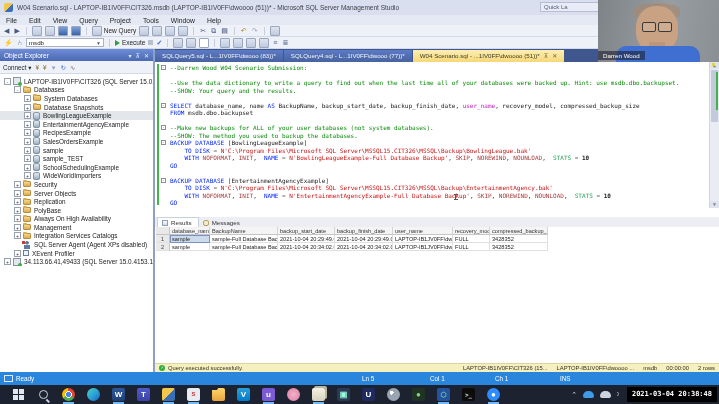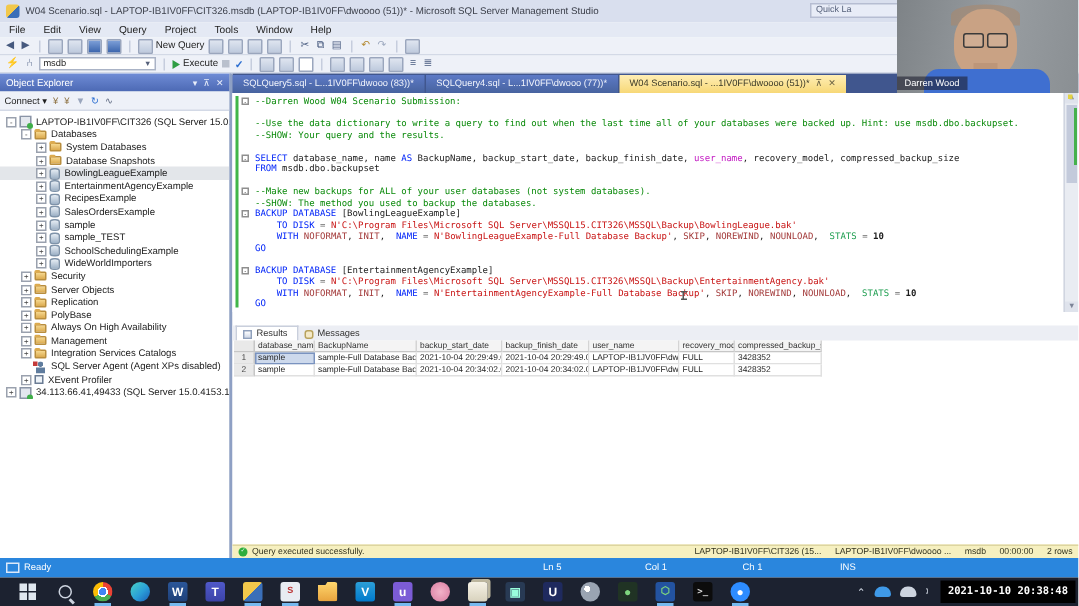--- a/index.html
+++ b/index.html
@@ -467,21 +467,21 @@
     <span class="ticon t-mouse"></span>
     <span class="ticon t-green">●</span>
     <span class="ticon t-puzzle active">⬡</span>
     <span class="ticon t-terminal">&gt;_</span>
     <span class="ticon t-zoomapp active">●</span>
     <div class="tray">
     <span>⌃</span>
     <span class="cloud blue"></span>
     <span class="cloud"></span>
     <span style="font-size:6px">🕽</span>
-    <span class="clock">2021-10-10 20:38:48</span>
+    <span class="clock">2021-03-04 20:38:48</span>
   </div>
 </div>
 
 <div class="abs webcam">
   <div class="wc-hair"></div>
   <div class="wc-head"></div>
   <div class="wc-glasses"></div>
   <div class="wc-neck"></div>
   <div class="wc-body"></div>
   <div class="wc-name">Darren Wood</div>

